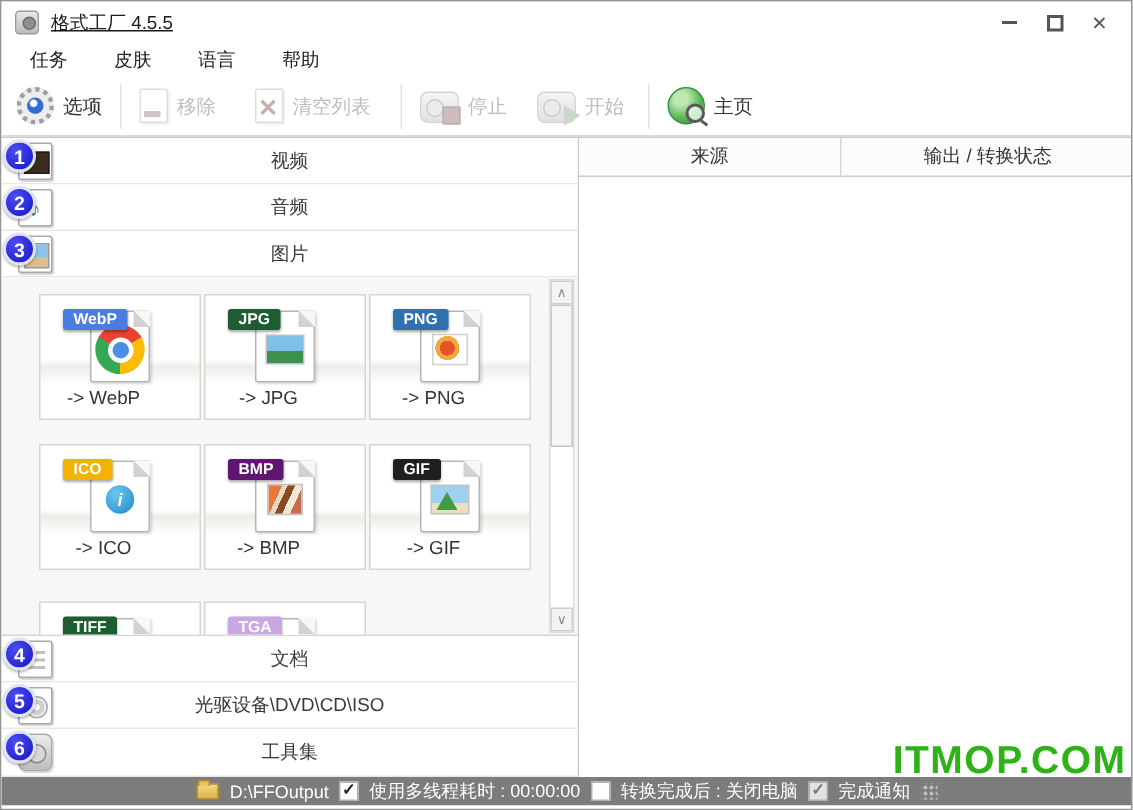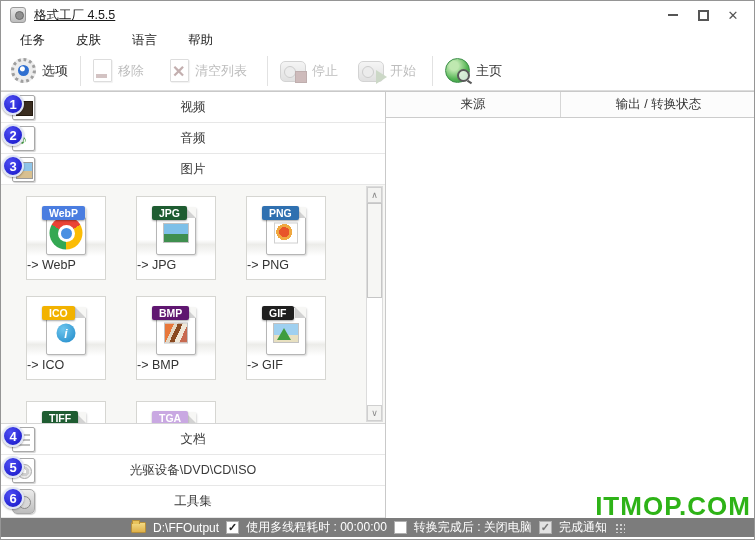--- a/index.html
+++ b/index.html
@@ -97,24 +97,24 @@
   .ci-disc::after { content: ""; position: absolute; left: 4px; top: 5px; width: 13px; height: 13px;
               border-radius: 50%; background: radial-gradient(circle, #fff 0 2px, #cfcfcf 2px 5px, #e9e9e9 5px); 
               border: 1px solid #a9a9a9; }
   .ci-tools { border-radius: 5px; background: linear-gradient(#ececec, #bdbdbd); }
   .ci-tools::after { content: ""; position: absolute; left: 5px; top: 6px; width: 11px; height: 11px;
               border-radius: 50%; background: #d8d8d8; border: 1px solid #8a8a8a; }
 
   
   .grid { position: relative; height: 239px; background: #f7f7f5; border-bottom: 1px solid #d5d5d5;
           overflow: hidden; }
-  .card { position: absolute; width: 80px; height: 84px; background: #fff;
+  .card { position: absolute; width: 108px; height: 84px; background: #fff;
           border: 1px solid #d6d6d2;
           background: linear-gradient(#ffffff 0 52%, #ecece9 58%, #ffffff 72%); }
-  .card-label { position: absolute; bottom: 7px; left: 0; width: 100%; text-align: left;
+  .card-label { position: absolute; bottom: 7px; left: 0; width: 100%; text-align: center;
           padding-right: 22px; font-size: 12.5px; color: #333; }
   .page { position: absolute; left: 50%; top: 10px; transform: translateX(-50%); width: 40px;
           height: 48px; background: #fff; border: 1px solid #b6b6b6; border-radius: 2px;
           box-shadow: 1px 1px 2px rgba(0,0,0,.15); }
   .page::after { content: ""; position: absolute; top: -1px; right: -1px; width: 0; height: 0;
           border-style: solid; border-width: 0 11px 11px 0;
           border-color: #f7f7f5 #f7f7f5 #d2d2d2 #d2d2d2; }
   .ribbon { position: absolute; left: 15px; top: 9px; z-index: 3; color: #fff; font-size: 10.5px;
           font-weight: bold; padding: 1px 7px; border-radius: 2px; box-shadow: 0 1px 2px rgba(0,0,0,.35); }
   .rb-webp { background: #4a7de0; } .rb-jpg { background: #1e5c31; }

